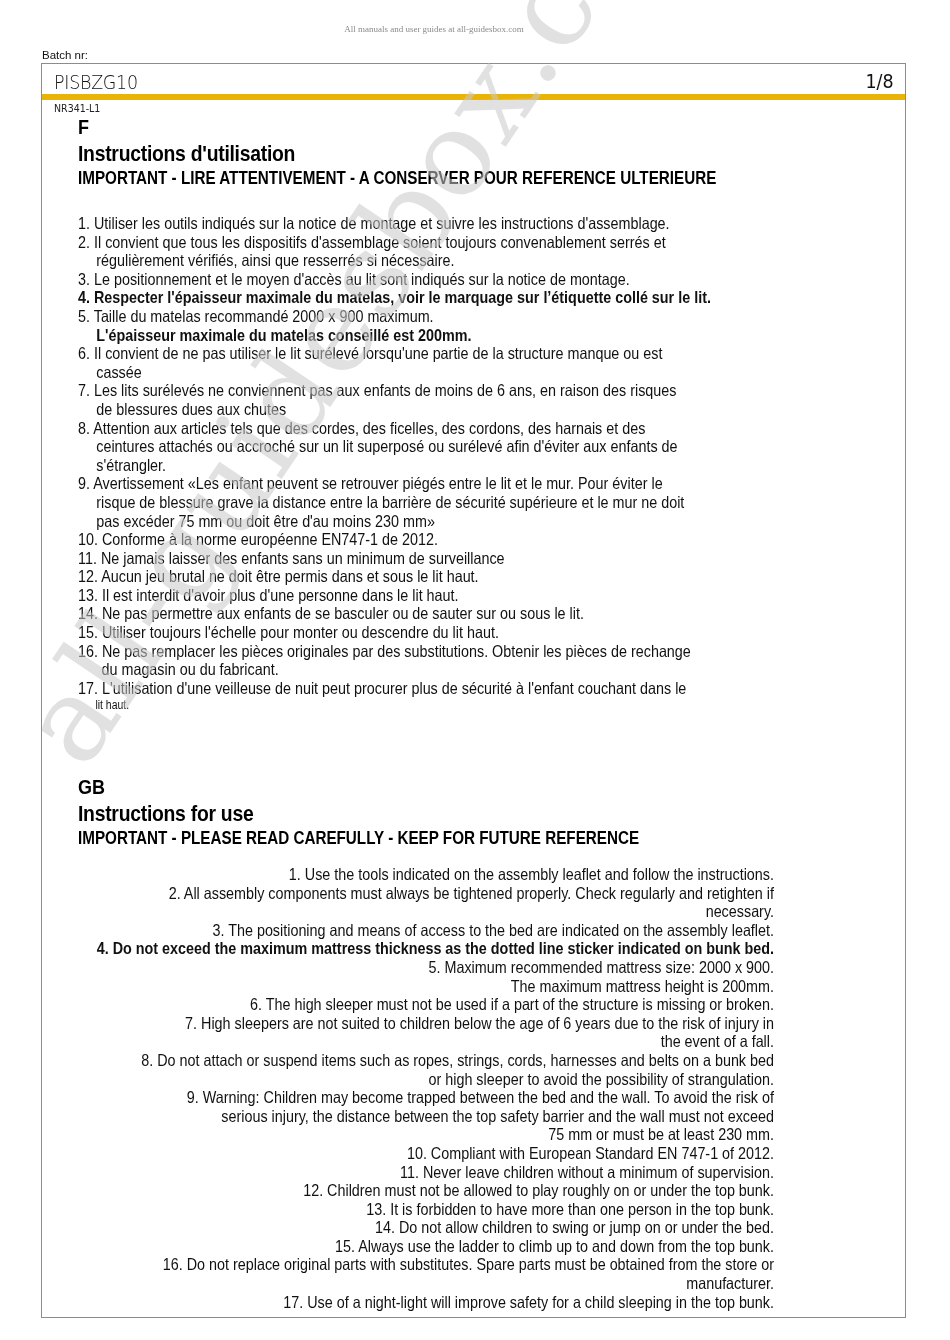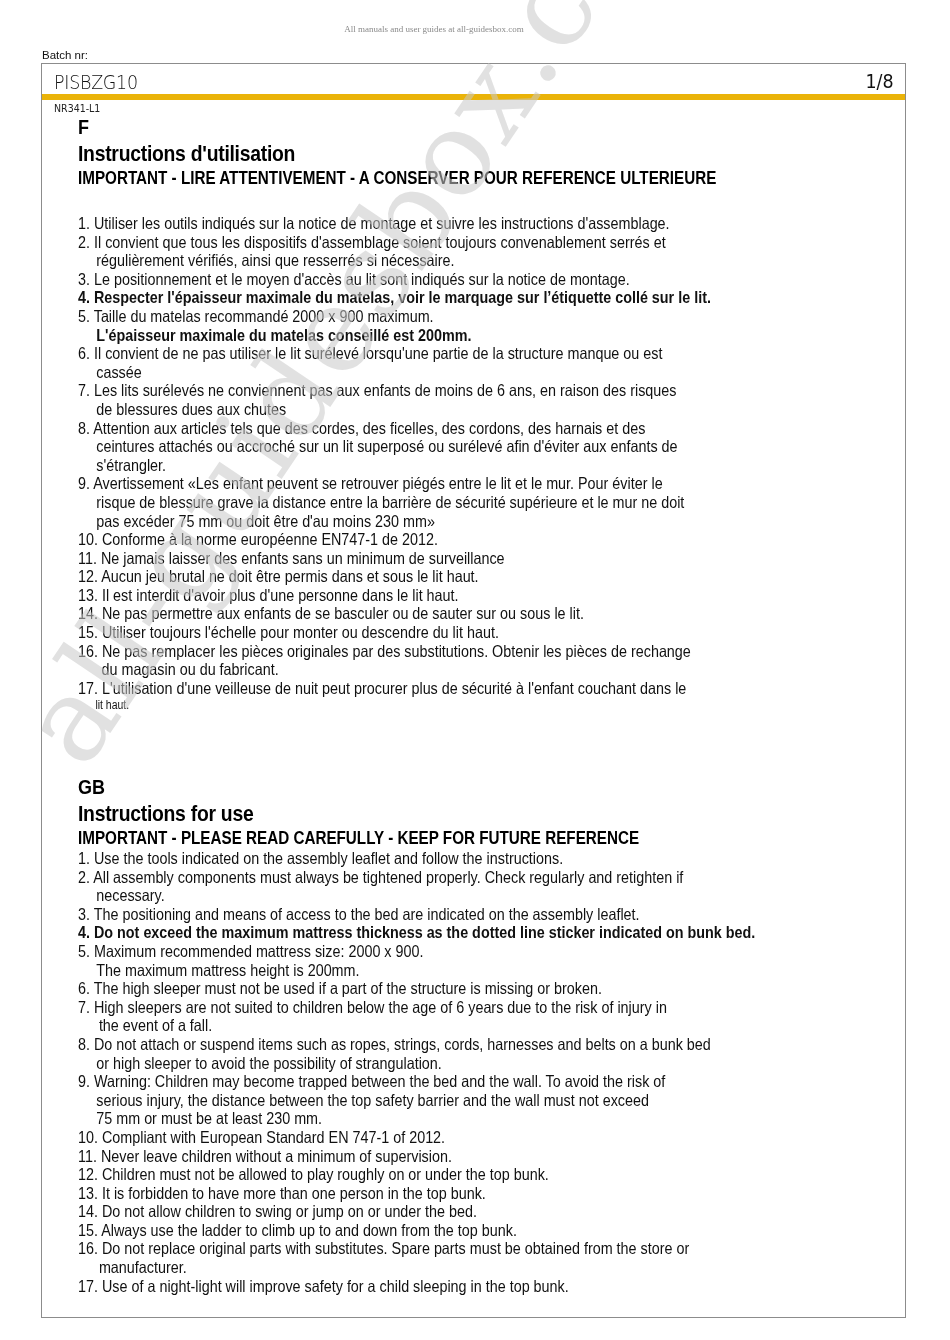--- a/index.html
+++ b/index.html
@@ -185,21 +185,21 @@
       <li class="item"><span>15.  Utiliser toujours l'échelle pour monter ou descendre du lit haut.</span></li>
       <li class="item"><span>16. Ne pas remplacer les pièces originales par des substitutions. Obtenir les pièces de rechange</span><span class="cont indent2">du magasin ou du fabricant.</span></li>
       <li class="item"><span>17. L'utilisation d'une veilleuse de nuit peut procurer plus de sécurité à l'enfant couchant dans le</span><span class="cont small">lit haut.</span></li>
     </ul>
 </div>
 
 <div class="sec" id="sec-gb" style="top:776px;">
   <div class="lang-code">GB</div>
   <div class="sec-title" style="margin-top:3px;">Instructions for use</div>
   <div class="sec-important">IMPORTANT - PLEASE READ CAREFULLY - KEEP FOR FUTURE REFERENCE</div>
-  <ul class="item-list" style="margin-top:0px;">
+  <ul class="item-list" style="margin-top:16px;text-align:right;">
       <li class="item"><span>1. Use the tools indicated on the assembly leaflet and follow the instructions.</span></li>
       <li class="item"><span>2. All assembly components must always be tightened properly. Check regularly and retighten if</span><span class="cont">necessary.</span></li>
       <li class="item"><span>3. The positioning and means of access to the bed are indicated on the assembly leaflet.</span></li>
       <li class="item bold"><span>4. Do not exceed the maximum mattress thickness as the dotted line sticker indicated on bunk bed.</span></li>
       <li class="item"><span>5. Maximum recommended mattress size: 2000 x 900.</span><span class="cont">The maximum mattress height is 200mm.</span></li>
       <li class="item"><span>6. The high sleeper must not be used if a part of the structure is missing or broken.</span></li>
       <li class="item"><span>7. High sleepers are not suited to children below the age of 6 years due to the risk of injury in</span><span class="cont indent3">the event of a fall.</span></li>
       <li class="item"><span>8. Do not attach or suspend items such as ropes, strings, cords, harnesses and belts on a bunk bed</span><span class="cont">or high sleeper to avoid the possibility of strangulation.</span></li>
       <li class="item"><span>9. Warning: Children may become trapped between the bed and the wall. To avoid the risk of</span><span class="cont">serious injury, the distance between the top safety barrier and the wall must not exceed</span><span class="cont">75 mm or must be at least 230 mm.</span></li>
       <li class="item"><span>10. Compliant with European Standard EN 747-1 of 2012.</span></li>

